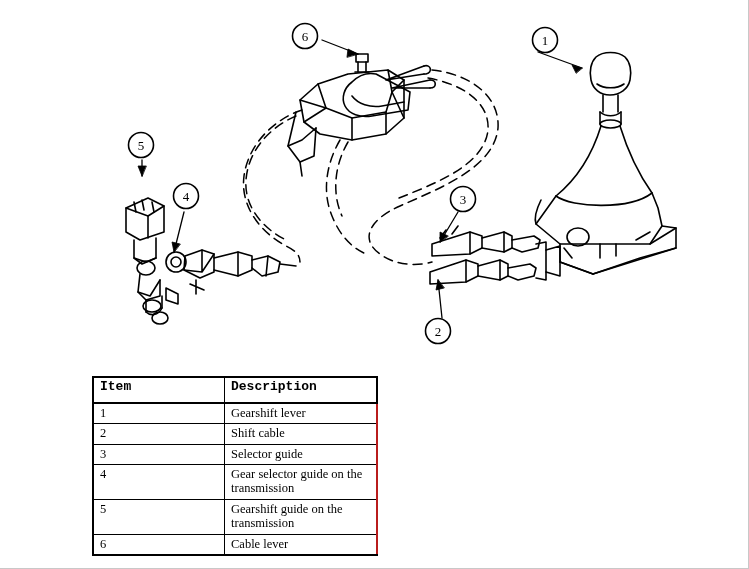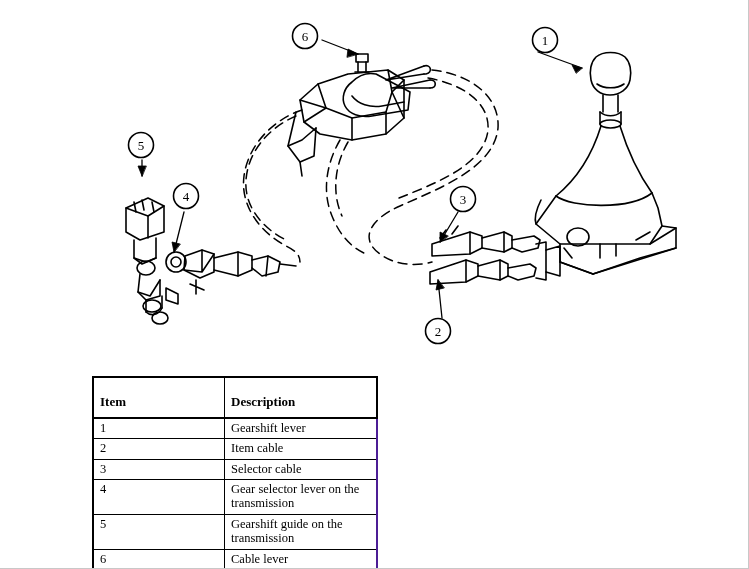--- a/index.html
+++ b/index.html
@@ -60,37 +60,38 @@
     color: #000000;
     padding: 2px 6px 3px 6px;
     vertical-align: top;
     line-height: 1.15;
     text-align: left;
     font-weight: normal;
   }
   #legend thead th {
     font-weight: bold;
     font-size: 13px;
-    padding-top: 17px;
+    padding-top: 2px;
     padding-bottom: 7px;
     border-top: 2px solid #000000;
     border-bottom: 2px solid #000000;
+    font-family: Liberation Mono, monospace;
   }
   #legend thead th.item-col {
     border-left: 2px solid #000000;
   }
   #legend thead th.desc-col {
     border-right: 2px solid #000000;
   }
   #legend td.item-col {
     width: 118px;
     border-left: 2px solid #000000;
   }
   #legend td.desc-col {
-    border-right: 2px solid #4c1d95;
+    border-right: 2px solid #b91c1c;
   }
   #legend tbody tr:last-child td {
     border-bottom: 2px solid #000000;
   }
   .tall-cell {
     height: 28px;
   }
 </style>
 </head>
 <body>
@@ -270,29 +271,29 @@
         <th class="desc-col">Description</th>
       </tr>
     </thead>
     <tbody>
       <tr>
         <td class="item-col">1</td>
         <td class="desc-col">Gearshift lever</td>
       </tr>
       <tr>
         <td class="item-col">2</td>
-        <td class="desc-col">Item cable</td>
+        <td class="desc-col">Shift cable</td>
       </tr>
       <tr>
         <td class="item-col">3</td>
-        <td class="desc-col">Selector cable</td>
+        <td class="desc-col">Selector guide</td>
       </tr>
       <tr>
         <td class="item-col tall-cell">4</td>
-        <td class="desc-col tall-cell">Gear selector lever on the transmission</td>
+        <td class="desc-col tall-cell">Gear selector guide on the transmission</td>
       </tr>
       <tr>
         <td class="item-col tall-cell">5</td>
         <td class="desc-col tall-cell">Gearshift guide on the transmission</td>
       </tr>
       <tr>
         <td class="item-col">6</td>
         <td class="desc-col">Cable lever</td>
       </tr>
     </tbody>

